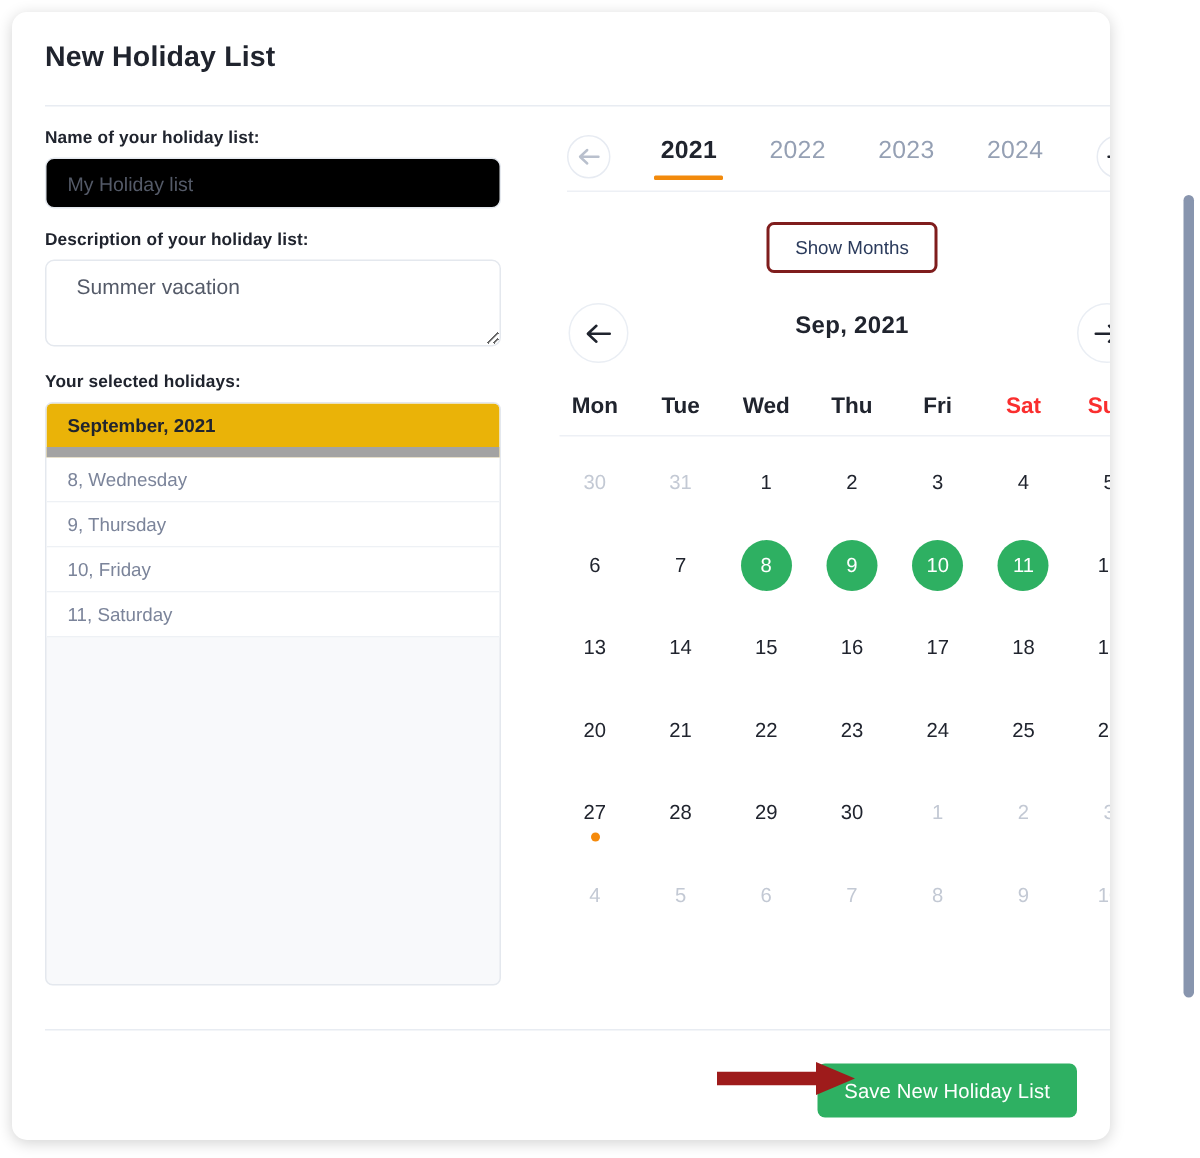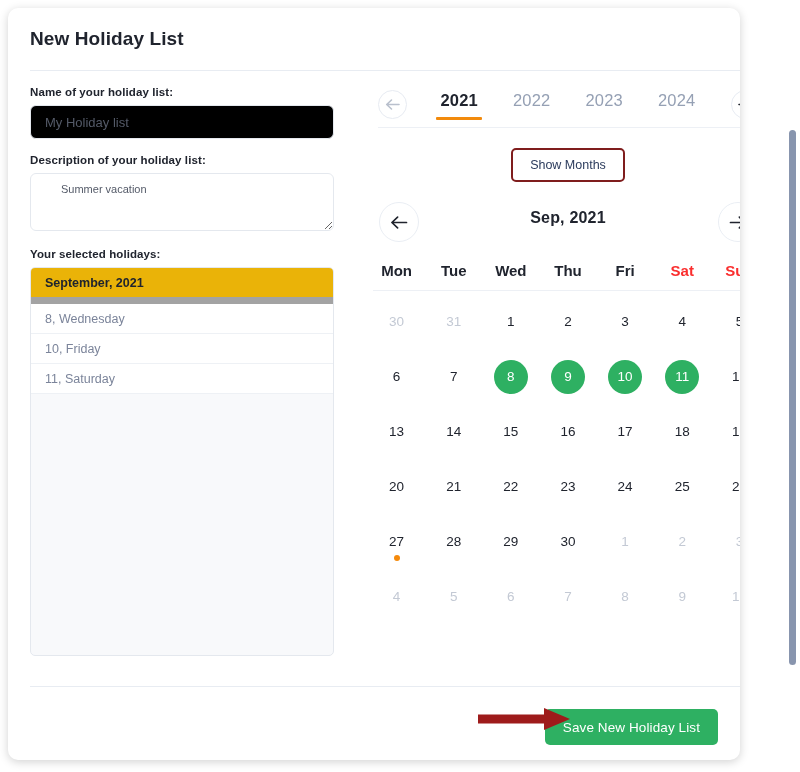--- a/index.html
+++ b/index.html
@@ -95,22 +95,22 @@
     font-family: "Liberation Sans", sans-serif;
     outline: none;
   }
   .text-area {
     box-sizing: border-box;
     width: 304px;
     height: 58px;
     border: 1px solid #e4e8ee;
     border-radius: 6px;
     background: #fff;
-    padding: 9px 30px;
-    font-size: 11px;
+    padding: 9px 20px;
+    font-size: 14px;
     color: #545a68;
     font-family: "Liberation Sans", sans-serif;
     outline: none;
     resize: vertical;
     overflow: hidden;
   }
   .spacer-12 { height: 13px; }
   .spacer-14 { height: 15px; }
 
   
@@ -395,20 +395,21 @@
     <input class="text-input" type="text" value="My Holiday list" style="">
     <div class="spacer-14"></div>
     <div class="field-label">Description of your holiday list:</div>
     <textarea class="text-area" style="">Summer vacation</textarea>
     <div class="spacer-12"></div>
     <div class="field-label">Your selected holidays:</div>
     <div class="holiday-list">
       <div class="holiday-group-header">September, 2021</div>
       <div id="holiday-rows">
           <div class="holiday-row">8, Wednesday</div>
+          <div class="holiday-row">9, Thursday</div>
           <div class="holiday-row">10, Friday</div>
           <div class="holiday-row">11, Saturday</div>
         </div>
     </div>
   </div>
 
   <div class="right-pane">
 
     <div class="year-bar">
       <div class="year-nav prev disabled">

